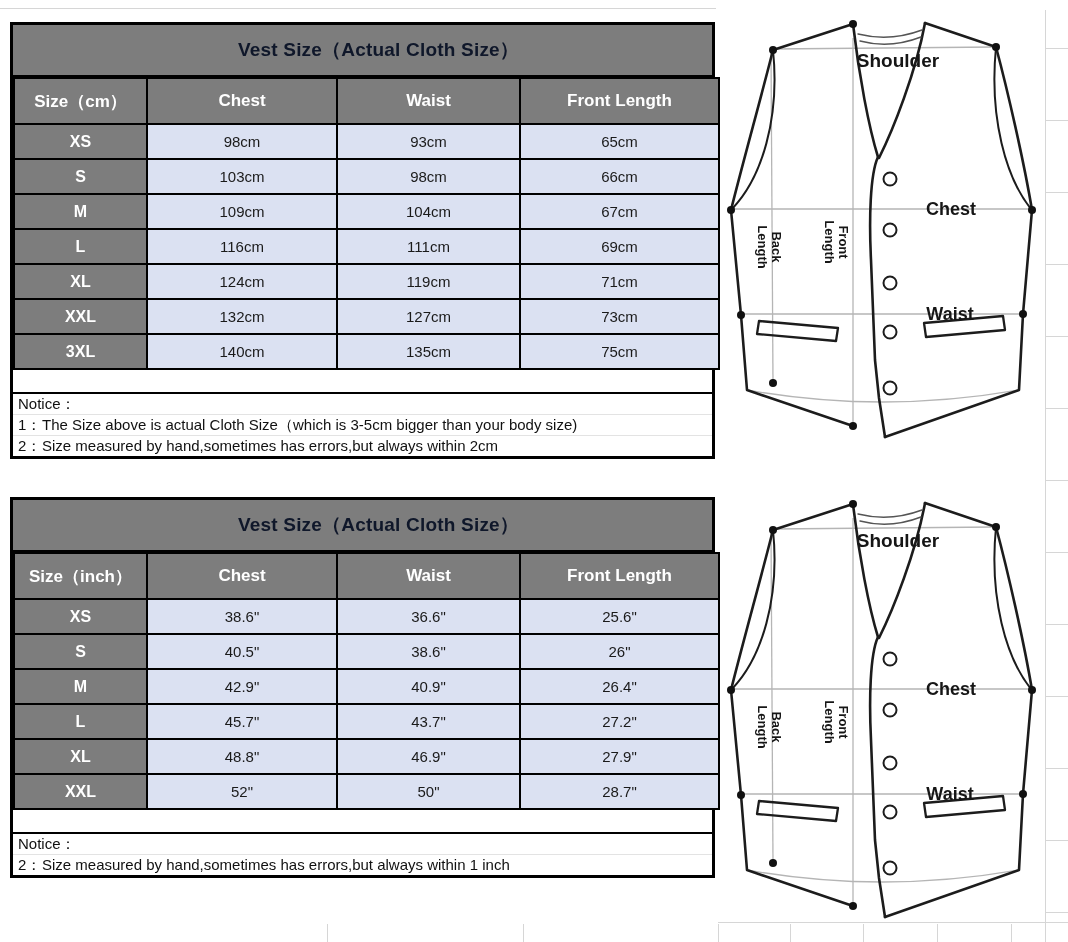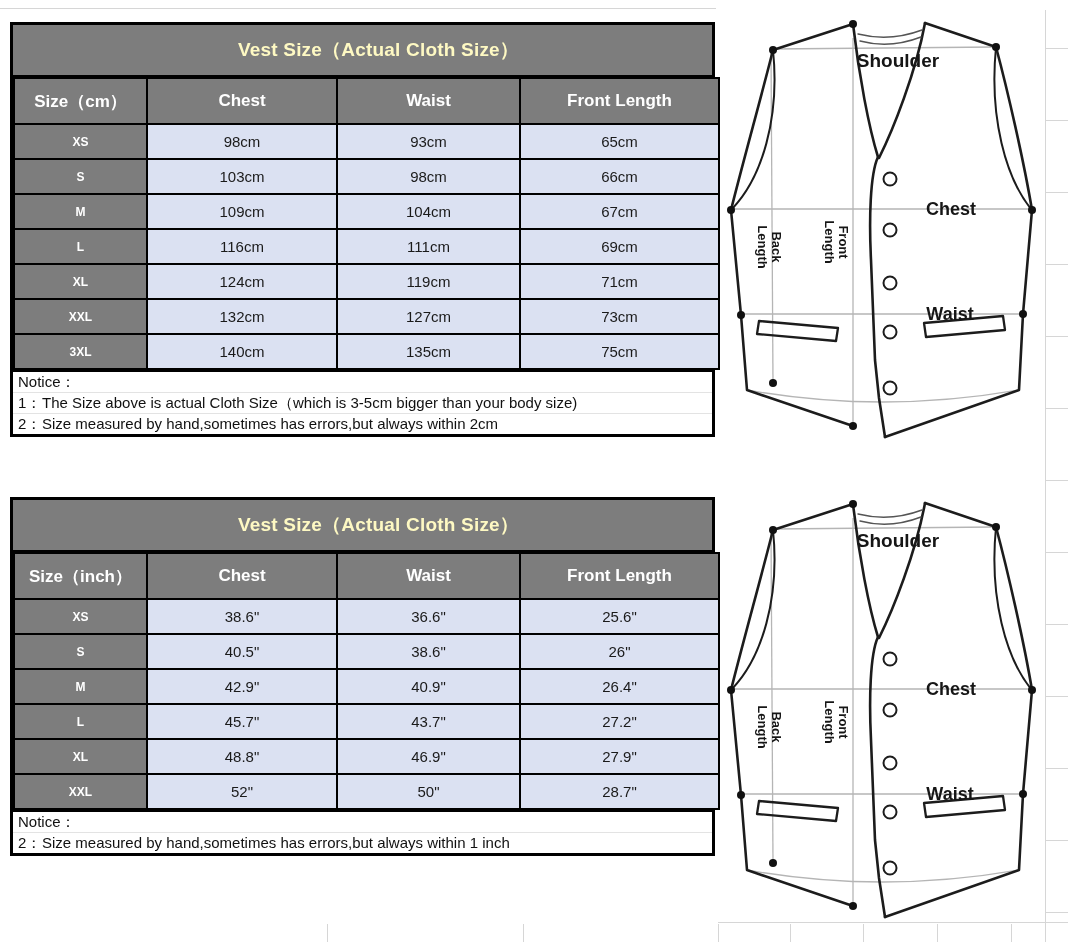--- a/index.html
+++ b/index.html
@@ -7,44 +7,44 @@
     width:1068px;height:942px;position:relative;background:#ffffff;
     font-family:"Liberation Sans", sans-serif;overflow:hidden;
     -webkit-font-smoothing:antialiased;
   }
   .size-table{
     position:absolute;left:10px;width:705px;
     border:3px solid var(--border-c,#000);background:#fff;
     box-sizing:border-box;
   }
   .t-title{
-    background:var(--header-bg,#7d7d7d);color:#fef9c3;font-weight:bold;
+    background:var(--header-bg,#7d7d7d);color:#0f172a;font-weight:bold;
     font-size:19px;text-align:center;height:50px;line-height:50px;
     border-bottom:2px solid var(--border-c,#000);
     letter-spacing:0.2px;
     padding-left:32px;
   }
   table.sizes{border-collapse:collapse;width:100%;table-layout:fixed;}
   table.sizes th,table.sizes td{
     border:2px solid var(--border-c,#000);text-align:center;vertical-align:middle;
     padding:0;
   }
   table.sizes thead th{
     background:var(--header-bg,#7d7d7d);color:#fff;font-size:17px;height:44px;
     font-weight:bold;
   }
   table.sizes tbody th{
-    background:var(--header-bg,#7d7d7d);color:#fff;font-size:12px;height:33px;
+    background:var(--header-bg,#7d7d7d);color:#fff;font-size:16px;height:33px;
     font-weight:bold;
   }
   table.sizes tbody td{
     background:var(--cell-bg,#dbe1f2);color:#1a1a1a;font-size:15px;height:33px;
     font-weight:normal;
   }
-  .notice{background:#fff;color:#111;border-top:2px solid var(--border-c,#000);}
+  .notice{background:#fff;color:#111;border-top:2px solid var(--border-c,#000);margin-top:22px;}
   .notice-line{
     font-size:15px;height:20px;line-height:20px;padding-left:5px;
     border-bottom:1px solid #e3e3e3;white-space:nowrap;overflow:hidden;
   }
   .notice-line:last-child{border-bottom:none;}
   .notice-line .num{display:inline-block;min-width:24px;}
   .vest-holder{position:absolute;width:320px;height:430px;font-weight:bold;}
   .gridline{position:absolute;background:var(--grid-c,#d6d6d6);}
   svg text{font-family:"Liberation Sans", sans-serif;}
 </style>

